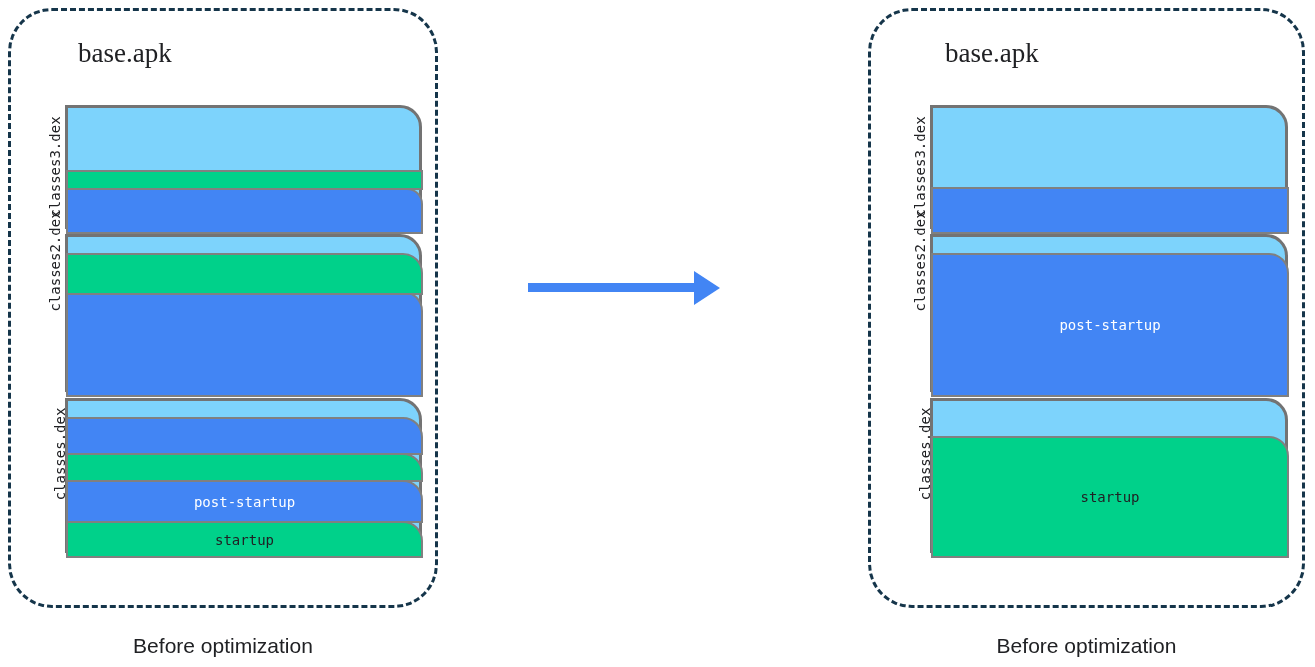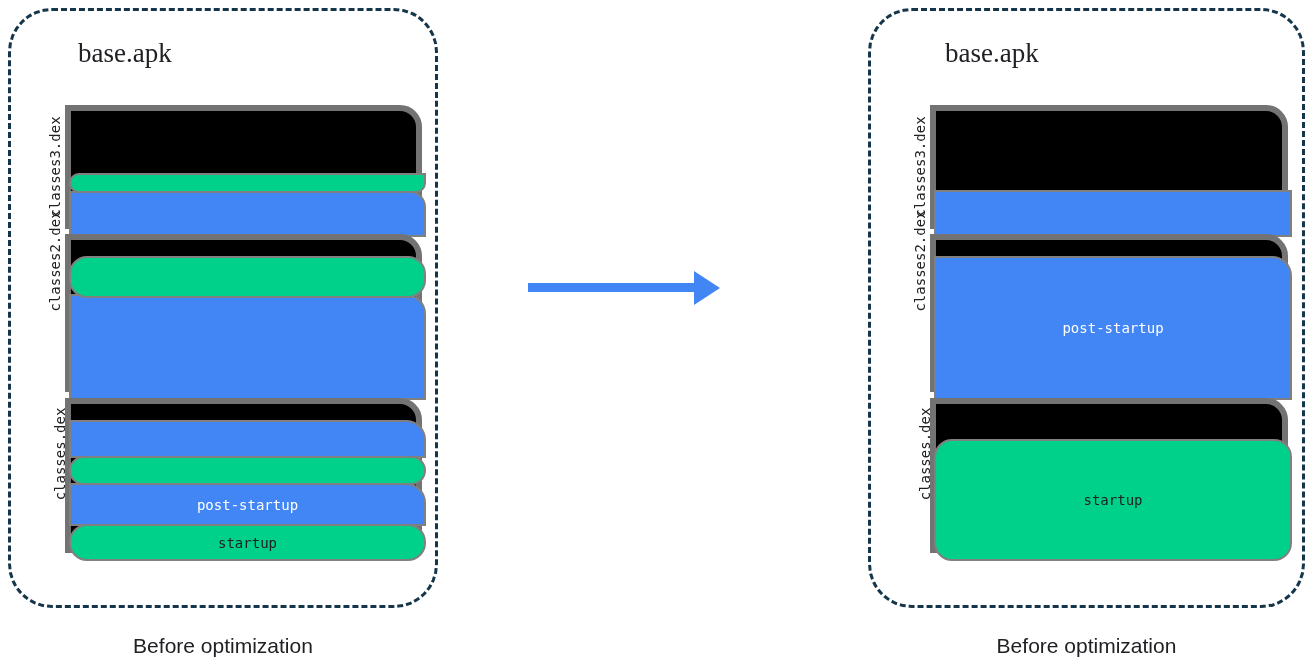--- a/index.html
+++ b/index.html
@@ -24,24 +24,24 @@
     font-size:27px;
     letter-spacing:0px;
     color:#202124;
     white-space:nowrap;
   }
 
   
   .dex-box{
     position:absolute;
     box-sizing:border-box;
-    border:6px solid #737373;
+    border:3px solid #737373;
     border-top-right-radius:22px;
     border-bottom-right-radius:0px;
-    background:#000000;
+    background:#7dd3fc;
     overflow:visible;
   }
   .dex-label{
     position:absolute;
     font-family:"DejaVu Sans Mono","Liberation Mono",monospace;
     font-size:14px;
     color:#202124;
     white-space:nowrap;
     transform-origin:50% 50%;
     transform:rotate(-90deg);
@@ -55,21 +55,21 @@
     border:2px solid #808080;
     border-top-right-radius:20px;
     display:flex;
     align-items:center;
     justify-content:center;
     font-family:"DejaVu Sans Mono","Liberation Mono",monospace;
     font-size:14px;
     white-space:nowrap;
   }
   .seg.blue{background:#4b7bec;background:#4285F4;color:#ffffff;}
-  .seg.green{background:#00d98b;background:#00D18A;color:#202124;border-radius:18px;}
+  .seg.green{background:#00d98b;background:#00D18A;color:#202124;}
   .seg.flat{border-top-right-radius:0;}
 
   
   .arrow-wrap{position:absolute;}
   .arrow-shaft{
     position:absolute;background:#4285F4;
   }
   .arrow-head{
     position:absolute;width:0;height:0;
     border-top:17px solid transparent;

